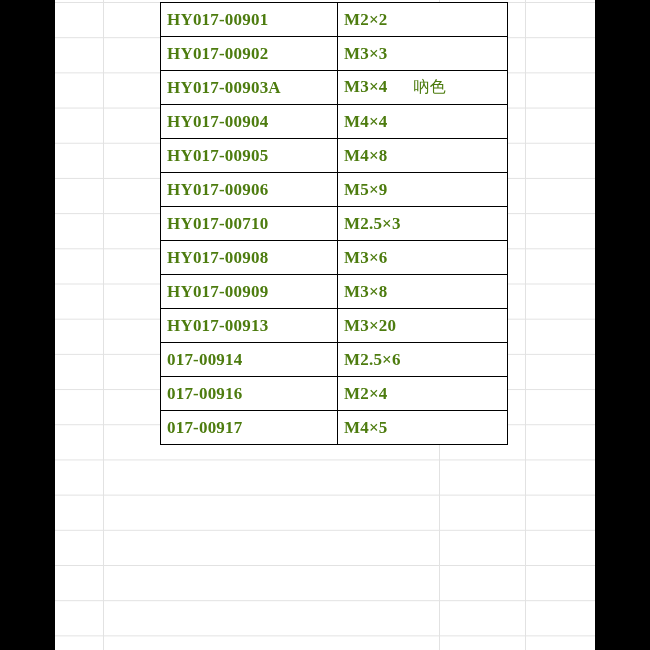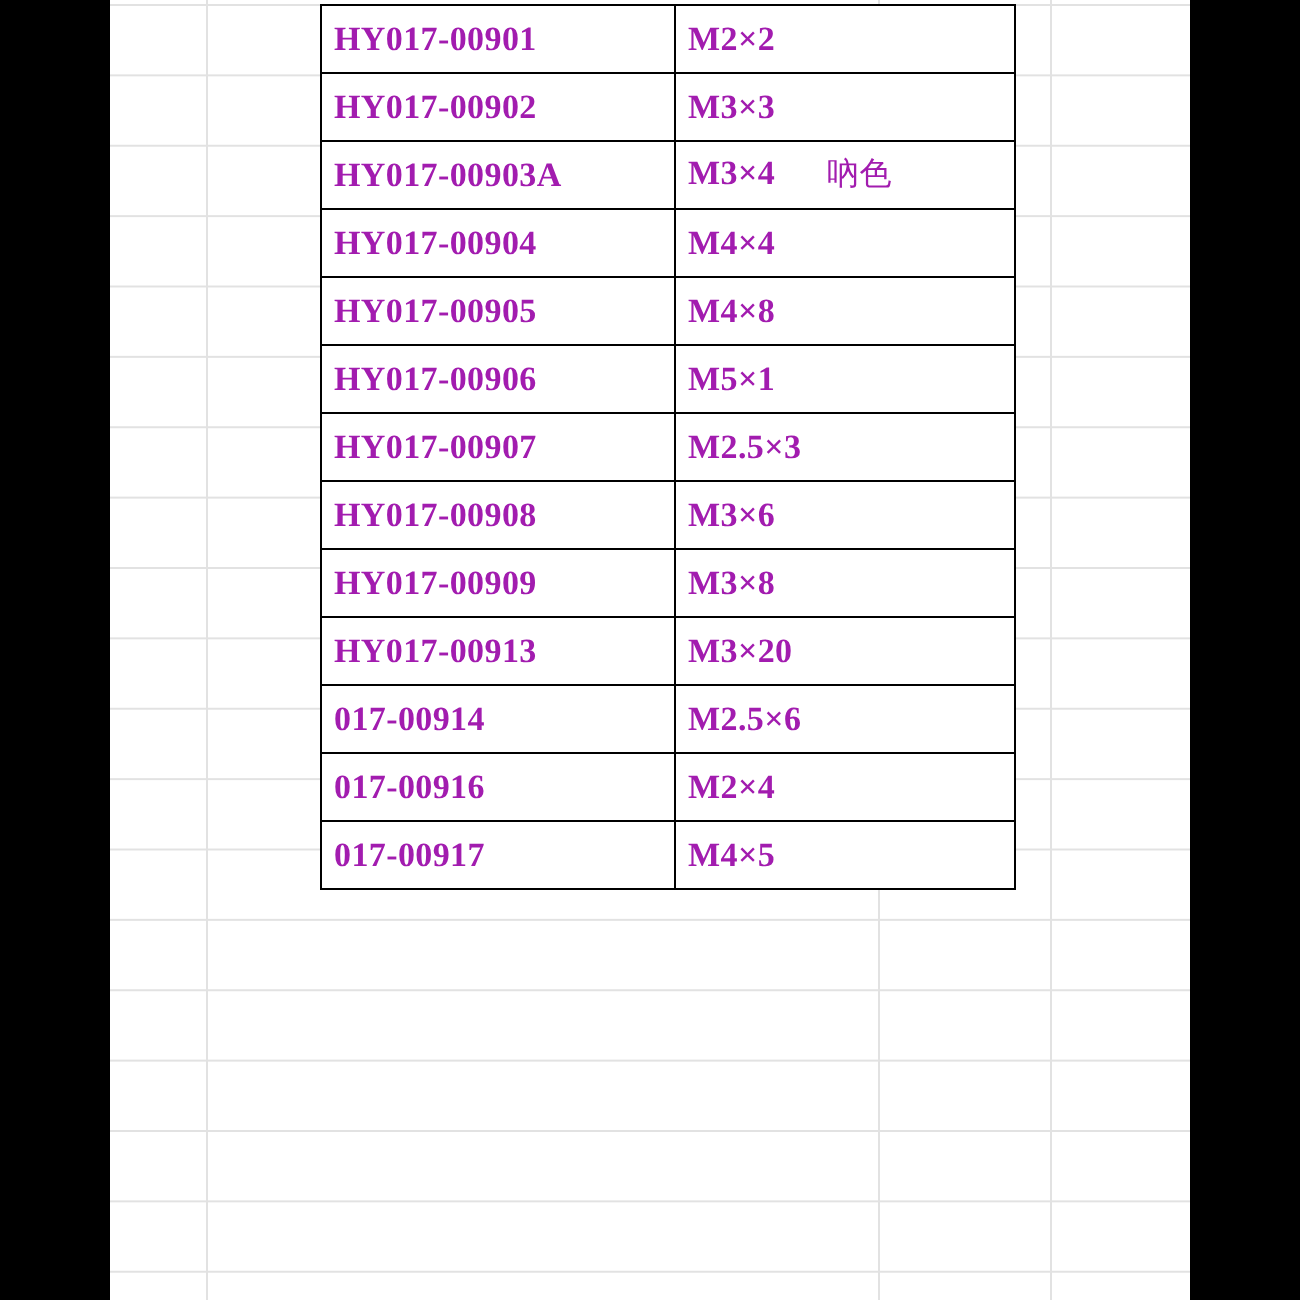--- a/index.html
+++ b/index.html
@@ -51,21 +51,21 @@
     width: 335px;
     background: #ffffff;
   }
   table.parts td {
     border: 1px solid #000000;
     height: 33px;
     padding: 0 0 0 6px;
     font-family: "Liberation Serif", serif;
     font-weight: bold;
     font-size: 17px;
-    color: #a21caf;
+    color: #4d7c0f;
     white-space: nowrap;
     overflow: hidden;
     vertical-align: middle;
     letter-spacing: 0.2px;
   }
   table.parts td.code {
     width: 170px;
   }
   table.parts td.spec {
     width: 163px;
@@ -105,24 +105,24 @@
             <tr>
               <td class="code">HY017-00904</td>
               <td class="spec"><span>M4×4</span></td>
             </tr>
             <tr>
               <td class="code">HY017-00905</td>
               <td class="spec"><span>M4×8</span></td>
             </tr>
             <tr>
               <td class="code">HY017-00906</td>
-              <td class="spec"><span>M5×1</span></td>
+              <td class="spec"><span>M5×9</span></td>
             </tr>
             <tr>
-              <td class="code">HY017-00907</td>
+              <td class="code">HY017-00710</td>
               <td class="spec"><span>M2.5×3</span></td>
             </tr>
             <tr>
               <td class="code">HY017-00908</td>
               <td class="spec"><span>M3×6</span></td>
             </tr>
             <tr>
               <td class="code">HY017-00909</td>
               <td class="spec"><span>M3×8</span></td>
             </tr>

